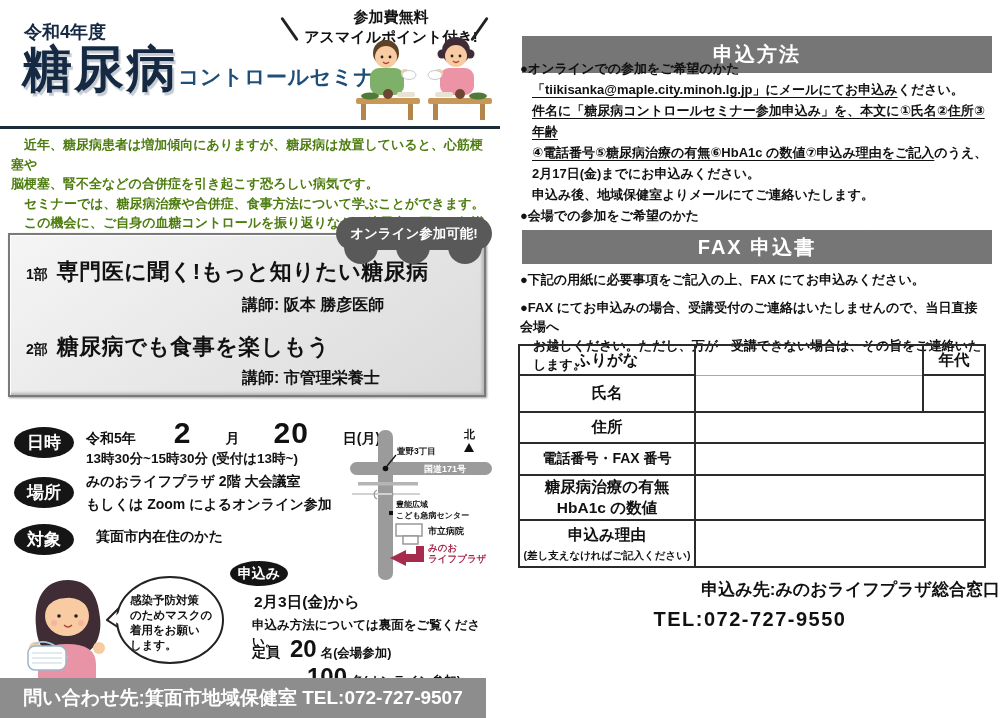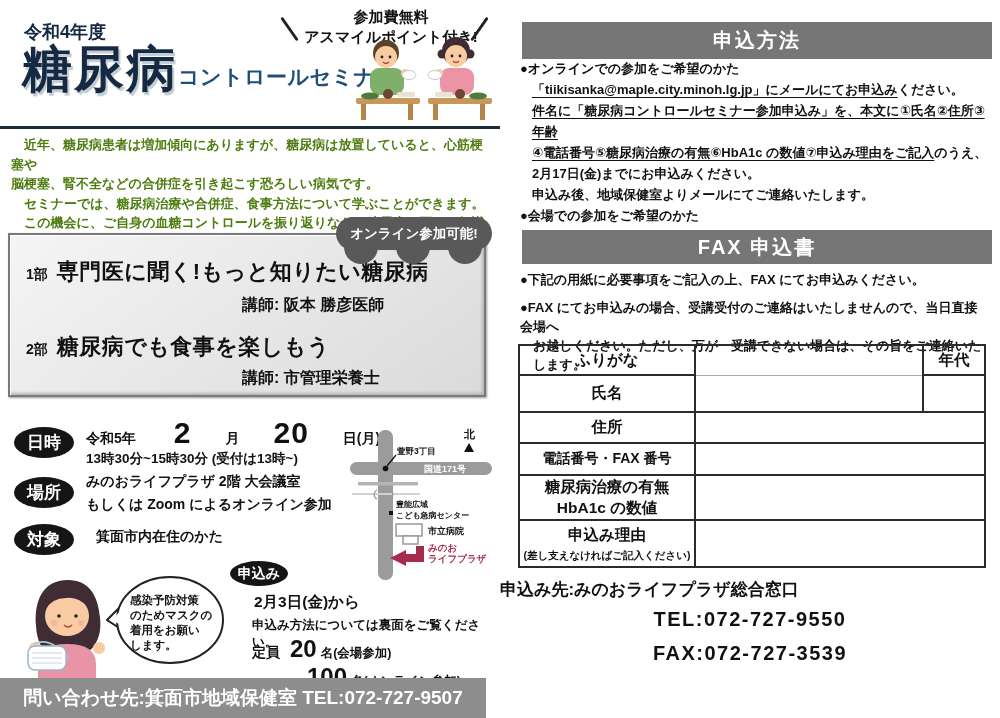--- a/index.html
+++ b/index.html
@@ -56,37 +56,37 @@
   .cap-label { font-size: 14px; margin-right: 10px; }
   .cap-num { font-size: 24px; font-weight: 800; }
   .cap-unit { font-size: 12.5px; margin-left: 4px; }
   .footer-bar { left: 0; top: 678px; width: 486px; height: 40px; background: #8d8d8d;
     color: #fff; font-size: 19px; font-weight: 700; text-align: center; line-height: 40px; }
 
   
   .right-page { position: absolute; left: 500px; top: 0; width: 500px; height: 718px; }
   .sec-header { left: 22px; width: 470px; background: #767676; color: #fff; text-align: center;
     font-size: 20px; font-weight: 700; letter-spacing: 2px; }
-  .h-method { top: 22px; height: 37px; line-height: 37px; }
+  .h-method { top: 36px; height: 37px; line-height: 37px; }
   .h-fax { top: 230px; height: 34px; line-height: 34px; }
   .method-list { left: 20px; top: 58px; width: 468px; font-size: 13px; font-weight: 700;
     line-height: 21px; color: #111; }
   .oline { padding-left: 12px; }
   .ul { text-decoration: underline; text-underline-offset: 3px; }
   .fax-notes { left: 20px; top: 270px; width: 468px; font-size: 13px; font-weight: 700;
     line-height: 19px; color: #111; }
   .fax-notes .gap { height: 9px; }
   .fn-indent { padding-left: 13px; }
   .fax-table { left: 18px; top: 344px; border-collapse: collapse; }
   .fax-table td { border: 2px solid #2b2b2b; padding: 0; }
   .fax-table .lbl { text-align: center; font-size: 15.5px; font-weight: 700; color: #111; }
   .fax-table .lbl .sub { font-size: 10.5px; font-weight: 700; margin-top: 3px; }
   .cell-furi-val { border-bottom: 1px solid #aaa !important; }
   .cell-name-val { border-top: 1px solid #aaa !important; }
-  .submit-to { left: 0; top: 578px; width: 500px; text-align: left; font-size: 17px; font-weight: 800; }
+  .submit-to { left: 0; top: 578px; width: 500px; text-align: right; font-size: 17px; font-weight: 800; }
   .tel-line { left: 0; top: 608px; width: 500px; text-align: center; font-size: 20px;
     font-weight: 700; letter-spacing: 1.5px; }
   .fax-line { left: 0; top: 642px; width: 500px; text-align: center; font-size: 20px;
     font-weight: 700; letter-spacing: 1.5px; }
 </style>
 </head>
 <body>
 
 <div class="left-page">
 
@@ -325,14 +325,13 @@
         <div>申込み理由</div>
         <div class="sub">(差し支えなければご記入ください)</div>
       </td>
       <td colspan="2"></td>
     </tr>
   </tbody>
     </table>
 
   <div class="abs submit-to">申込み先:みのおライフプラザ総合窓口</div>
   <div class="abs tel-line">TEL:072-727-9550</div>
-  <div class="abs fax-line">FAX:072-727-3539</div>
 </div>
 
 </body></html>

